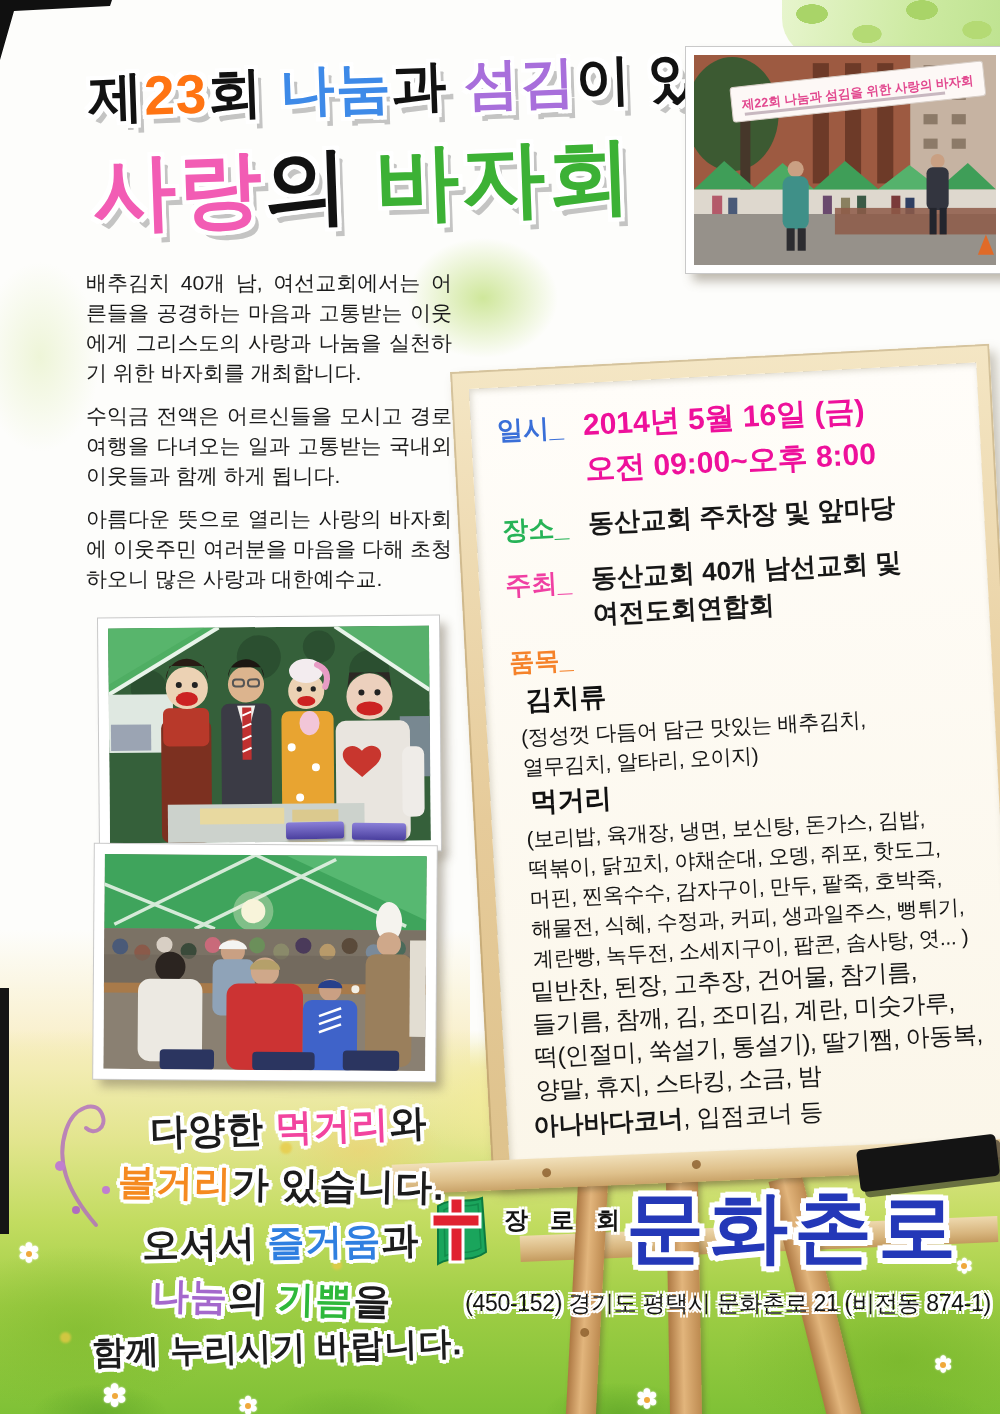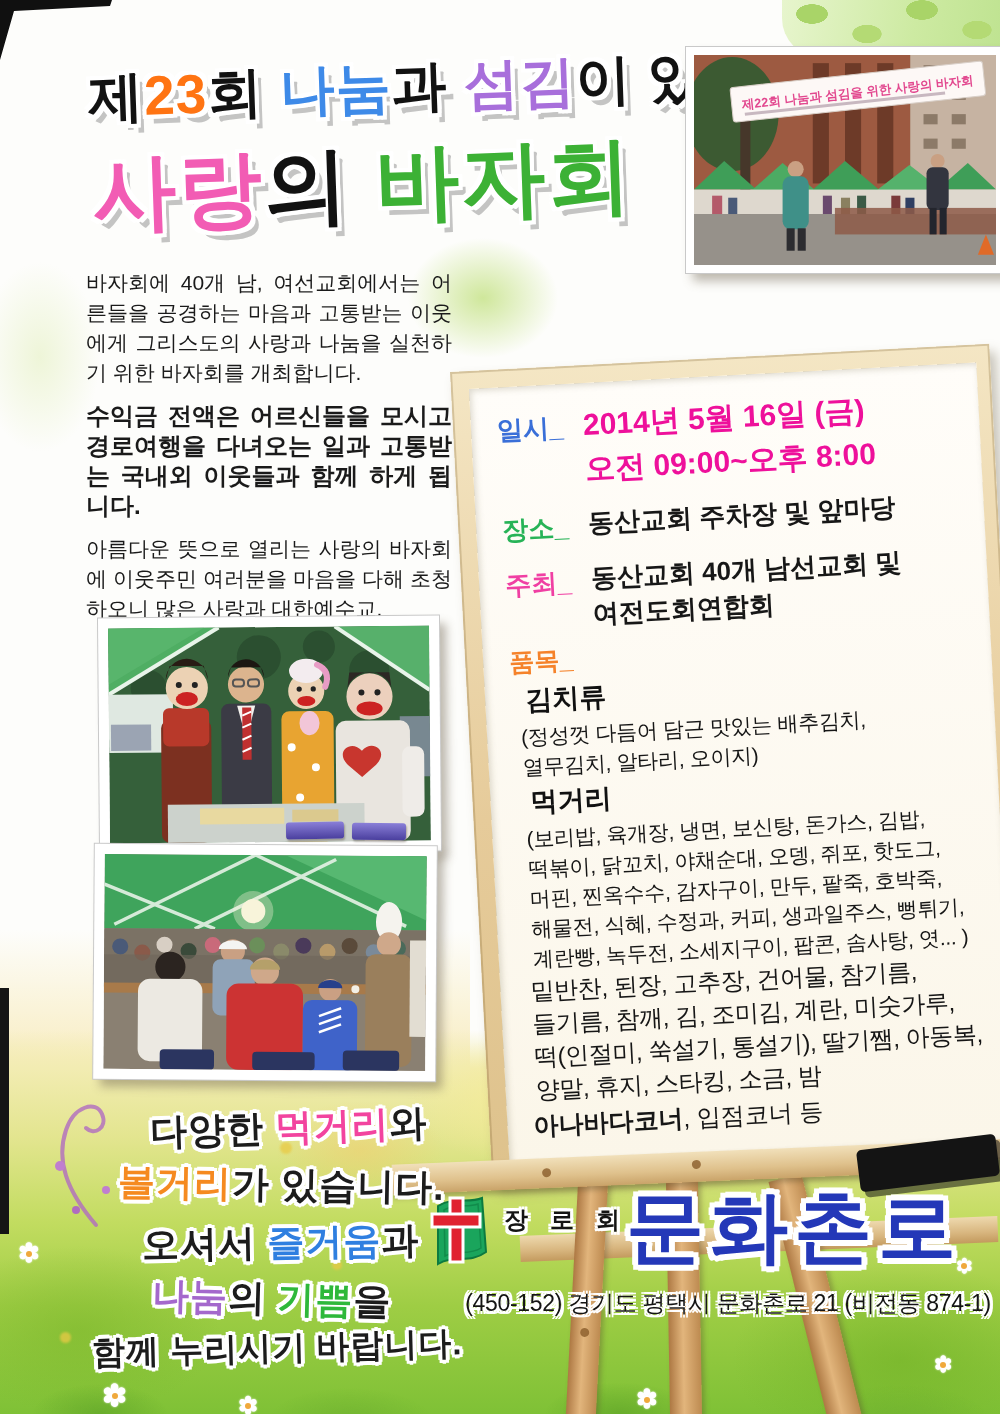--- a/index.html
+++ b/index.html
@@ -55,21 +55,21 @@
     -4px -4px 0 #fff,4px -4px 0 #fff,-4px 4px 0 #fff,4px 4px 0 #fff,
     -4px 0 0 #fff,4px 0 0 #fff,0 -4px 0 #fff,0 4px 0 #fff,
     7px 9px 0 rgba(150,150,150,.55);}
   .c-blk{color:#121212;} .c-num{color:#ff7413;} .c-blu{color:#3e8ae8;}
   .c-pur{color:#a86fdb;} .c-pnk{color:#f25cb4;} .c-grn{color:#3cb135;}
 
   
   .intro{left:86px;top:268px;width:366px;z-index:4;color:#1a1a1a;
     font-size:21px;line-height:30px;text-align:justify;}
   .intro p{margin:0 0 13px 0;}
-  .intro .bold{font-weight:bold;font-size:24px;}
+  .intro .bold{font-weight:normal;font-size:21px;}
 
   
   .photo{background:#fff;z-index:5;box-shadow:0 0 0 1px #c9c9c9,7px 8px 10px rgba(110,100,80,.45);}
   .photo1{left:686px;top:47px;width:302px;height:210px;padding:8px;}
   .photo2{left:99px;top:617px;width:321px;height:215px;padding:10px;transform:rotate(-.5deg);}
   .photo3{left:94px;top:845px;width:322px;height:215px;padding:10px;transform:rotate(.4deg);}
   .photo svg{display:block;width:100%;height:100%;}
 
   
   .board{left:450px;top:372px;width:540px;height:815px;z-index:4;transform:rotate(-3deg);
@@ -175,21 +175,21 @@
   <div class="abs dotY" style="left:906px;top:1306px;width:12px;height:12px;"></div>
 
   <div class="abs title1 ow">
     <span class="c-blk">제</span><span class="c-num">23</span><span class="c-blk">회 </span><span class="c-blu">나눔</span><span class="c-blk">과 </span><span class="c-pur">섬김</span><span class="c-blk">이 있는</span>
   </div>
   <div class="abs title2 ow">
     <span class="c-pnk">사랑</span><span class="c-blk">의 </span><span class="c-grn">바자회</span>
   </div>
 
   <div class="abs intro">
-    <p>바자회에 40개 남, 여선교회에서는 어른들을 공경하는 마음과 고통받는 이웃에게 그리스도의 사랑과 나눔을 실천하기 위한 바자회를 개최합니다.</p>
+    <p>배추김치 40개 남, 여선교회에서는 어른들을 공경하는 마음과 고통받는 이웃에게 그리스도의 사랑과 나눔을 실천하기 위한 바자회를 개최합니다.</p>
     <p class="bold">수익금 전액은 어르신들을 모시고 경로여행을 다녀오는 일과 고통받는 국내외 이웃들과 함께 하게 됩니다.</p>
     <p>아름다운 뜻으로 열리는 사랑의 바자회에 이웃주민 여러분을 마음을 다해 초청하오니 많은 사랑과 대한예수교.</p>
   </div>
 
   <div class="abs photo photo1">
     <svg viewBox="0 0 300 206" preserveAspectRatio="none">
       <rect width="300" height="206" fill="#b3a391"></rect>
       <rect x="0" y="0" width="215" height="132" fill="#9d5a41"></rect>
       <g fill="#6d3a28">
         <rect x="118" y="8" width="16" height="118"></rect>

